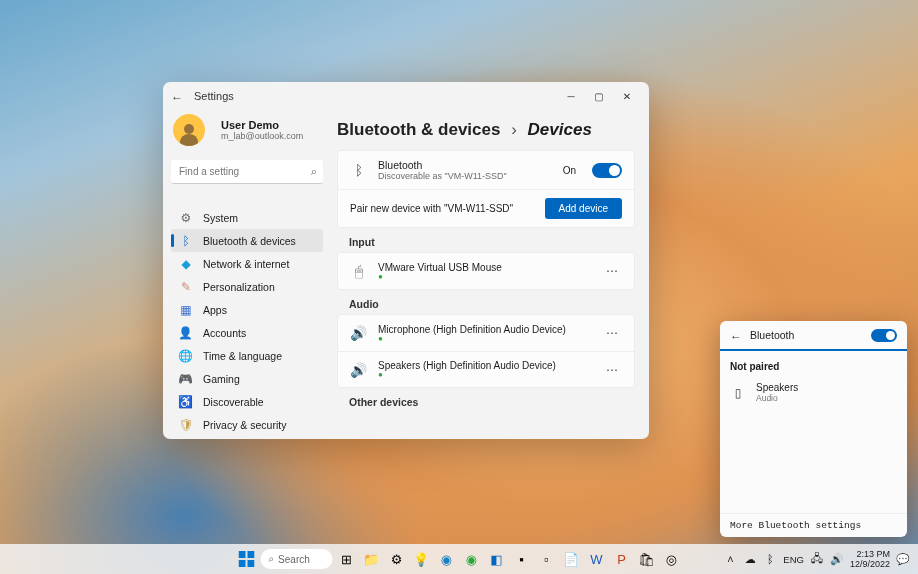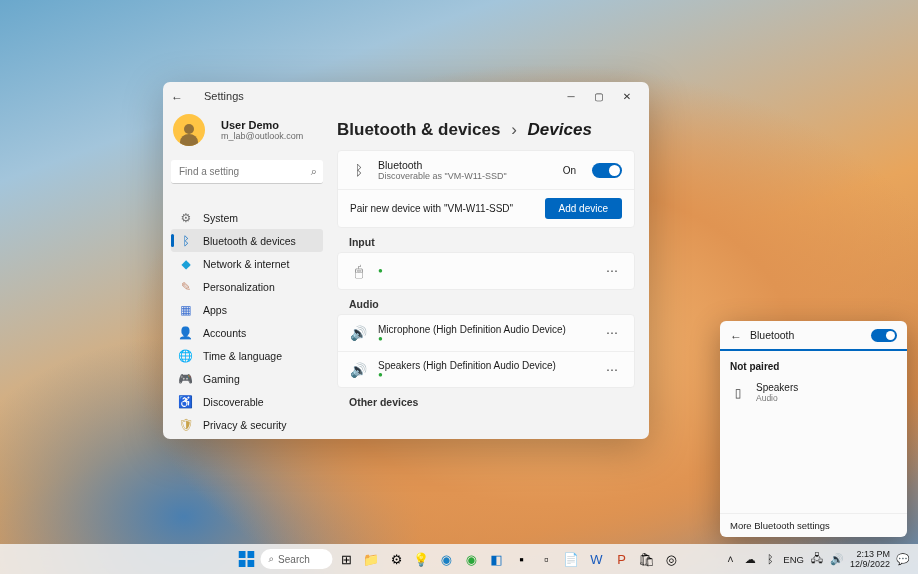--- a/index.html
+++ b/index.html
@@ -3,21 +3,21 @@
 <meta charset="utf-8">
 <style>
 * { margin: 0; padding: 0; box-sizing: border-box; font-family: "Segoe UI", -apple-system, sans-serif; }
 body { width: 918px; height: 574px; overflow: hidden; position: relative; background: linear-gradient(160deg, #6ba8cc 0%, #a3c5db 20%, #e8a55c 55%, #d4894b 80%, #5b8bb8 100%); }
 .wallpaper-curve { position: absolute; inset: 0; background: radial-gradient(ellipse 600px 400px at 60% 60%, #f4b874 0%, #e09452 40%, transparent 70%), radial-gradient(ellipse 400px 300px at 20% 90%, #4a7fb0 0%, transparent 60%); }
 
 
 .settings-window { position: absolute; left: 163px; top: 82px; width: 486px; height: 357px; background: #f3f3f3; border-radius: 7px; box-shadow: 0 10px 40px rgba(0,0,0,0.25); display: flex; flex-direction: column; overflow: hidden; }
 .title-bar { height: 28px; display: flex; align-items: center; padding: 0 8px; font-size: 11px; color: #333; }
 .back-arrow { width: 20px; color: #333; cursor: pointer; font-size: 12px; }
-.title-text { margin-left: 13px; flex: 1; }
+.title-text { margin-left: 3px; flex: 1; }
 .win-controls { display: flex; gap: 0; }
 .win-btn { width: 28px; height: 20px; display: flex; align-items: center; justify-content: center; font-size: 10px; color: #333; cursor: pointer; }
 
 .settings-body { flex: 1; display: flex; overflow: hidden; }
 .sidebar { width: 168px; padding: 0 8px; display: flex; flex-direction: column; }
 .user-info { display: flex; align-items: center; gap: 16px; padding: 4px 2px 10px 2px; }
 .avatar { width: 32px; height: 32px; border-radius: 50%; background: #ffc444; position: relative; overflow: hidden; }
 .avatar::before { content: ""; position: absolute; left: 50%; top: 30%; transform: translateX(-50%); width: 10px; height: 10px; border-radius: 50%; background: #947138; }
 .avatar::after { content: ""; position: absolute; left: 50%; top: 62%; transform: translateX(-50%); width: 18px; height: 16px; border-radius: 50% 50% 0 0; background: #947138; }
 .user-name { font-size: 11px; font-weight: 600; color: #1a1a1a; }
@@ -61,21 +61,21 @@
 .bt-back { font-size: 12px; color: #333; cursor: pointer; }
 .bt-title { flex: 1; font-size: 10.5px; color: #1a1a1a; }
 .bt-toggle { width: 26px; height: 13px; border-radius: 7px; background: #0067c0; position: relative; cursor: pointer;}
 .bt-toggle::after { content: ""; position: absolute; right: 2px; top: 2px; width: 9px; height: 9px; background: #fff; border-radius: 50%; }
 .bt-body { flex: 1; padding: 8px 10px; }
 .bt-section { font-size: 10px; font-weight: 600; color: #1a1a1a; margin: 2px 0 6px 0; }
 .bt-device { display: flex; align-items: center; gap: 10px; padding: 4px 0; }
 .bt-dev-icon { width: 16px; height: 16px; display:flex; align-items:center; justify-content:center; color: #444; font-size: 12px; }
 .bt-dev-name { font-size: 10px; color: #1a1a1a; }
 .bt-dev-sub { font-size: 8.5px; color: #777; }
-.bt-footer { padding: 6px 10px; font-size: 9.5px; color: #222; border-top: 1px solid #eee; cursor:pointer; }
+.bt-footer { padding: 6px 10px; font-size: 9.5px; color: #222; border-top: 1px solid #eee; cursor:pointer;font-family:Liberation Mono, monospace; }
 
 
 .taskbar { position: absolute; left: 0; bottom: 0; width: 100%; height: 30px; background: rgba(243,243,243,0.85); backdrop-filter: blur(20px); display: flex; align-items: center; padding: 0 8px; }
 .task-center { position: absolute; left: 50%; transform: translateX(-50%); display: flex; align-items: center; gap: 3px; }
 .task-btn { width: 22px; height: 22px; display: flex; align-items: center; justify-content: center; border-radius: 3px; cursor: pointer; font-size: 13px; }
 .start-btn svg { width: 16px; height: 16px; }
 .search-tb { display: flex; align-items: center; gap: 4px; background: #fff; border-radius: 12px; height: 20px; padding: 0 10px 0 8px; font-size: 10px; color: #666; width: 72px; }
 .tray { margin-left: auto; display: flex; align-items: center; gap: 6px; font-size: 10px; color: #1a1a1a; }
 .tray-icon { width: 14px; height: 14px; display:flex; align-items:center; justify-content:center; font-size: 11px; cursor:pointer; }
 .clock { font-size: 9px; text-align: right; line-height: 1.15; }
@@ -180,20 +180,21 @@
           </div>
           <button class="add-btn">Add device</button>
         </div>
       </div>
 
       <div class="section-head">Input</div>
       <div class="card" id="input-card">
           <div class="list-row">
     <span class="row-icon">🖱</span>
     <div class="row-text">
+      <span class="row-small-title">VMware Virtual USB Mouse</span>
       <span class="status-dot">●</span>
     </div>
     <span class="row-more">⋯</span>
           </div>
         </div>
 
       <div class="section-head">Audio</div>
       <div class="card" id="audio-card">
           <div class="list-row">
     <span class="row-icon">🔊</span>

